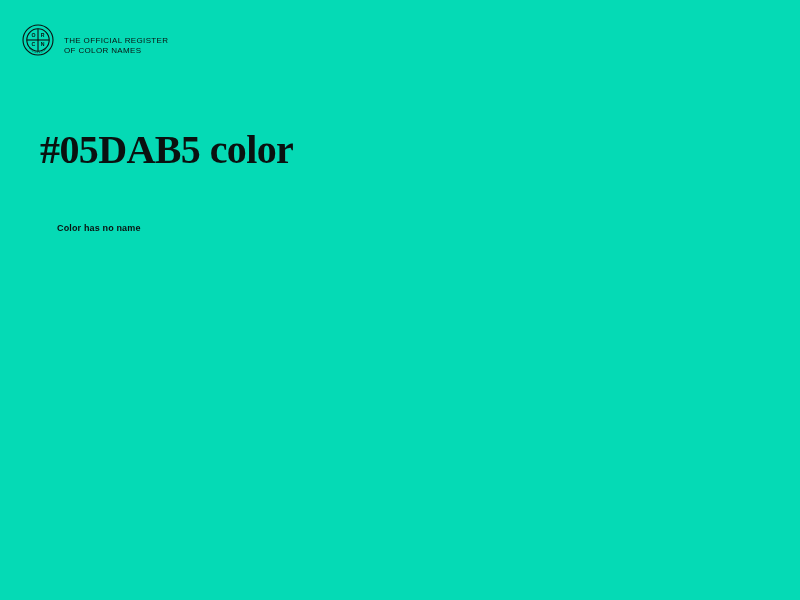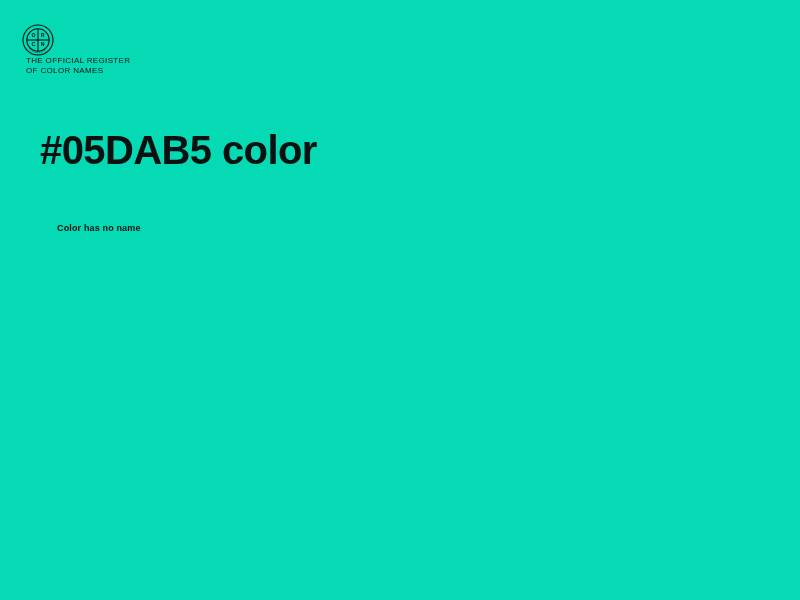--- a/index.html
+++ b/index.html
@@ -22,22 +22,23 @@
     background: #05DAB5;
     box-sizing: border-box;
   }
 
   
   #brand {
     position: absolute;
     left: 22px;
     top: 24px;
     display: flex;
-    flex-direction: column;
-    align-items: flex-start;
+    flex-direction: row;
+    align-items: flex-end;
+    gap: 6px;
   }
 
   #brand-mark {
     width: 32px;
     height: 32px;
     flex: 0 0 32px;
     display: block;
   }
 
   #brand-wordmark {
@@ -59,21 +60,21 @@
 
   
   #content {
     position: absolute;
     left: 40px;
     top: 126px;
     width: 720px;
   }
 
   #color-title {
-    font-family: Liberation Sans, sans-serif;
+    font-family: Liberation Serif, serif;
     font-size: 40px;
     line-height: 48px;
     font-weight: bold;
     letter-spacing: -0.6px;
     color: #0a1110;
     margin: 0;
     white-space: nowrap;
   }
 
   #color-subtitle {

